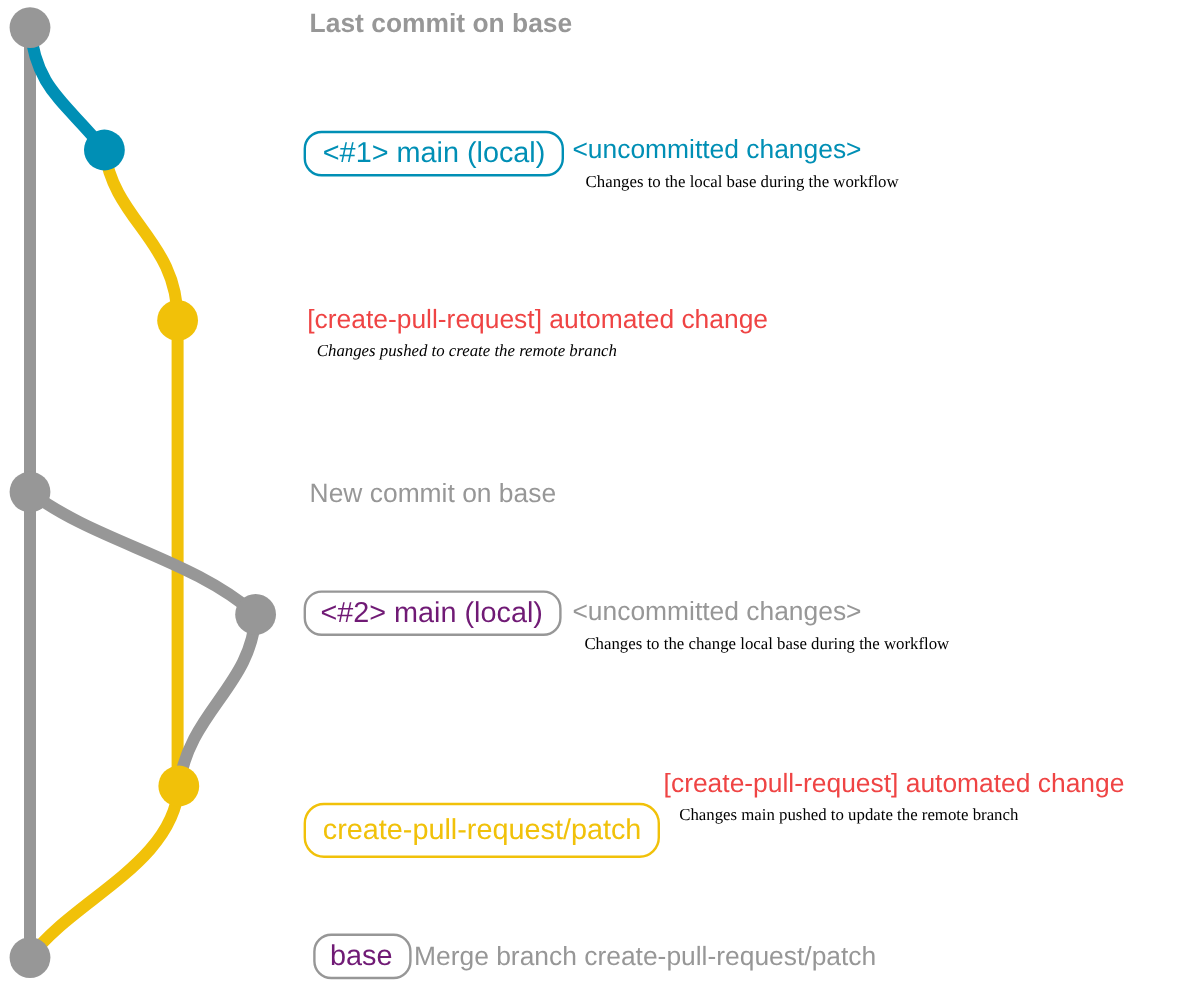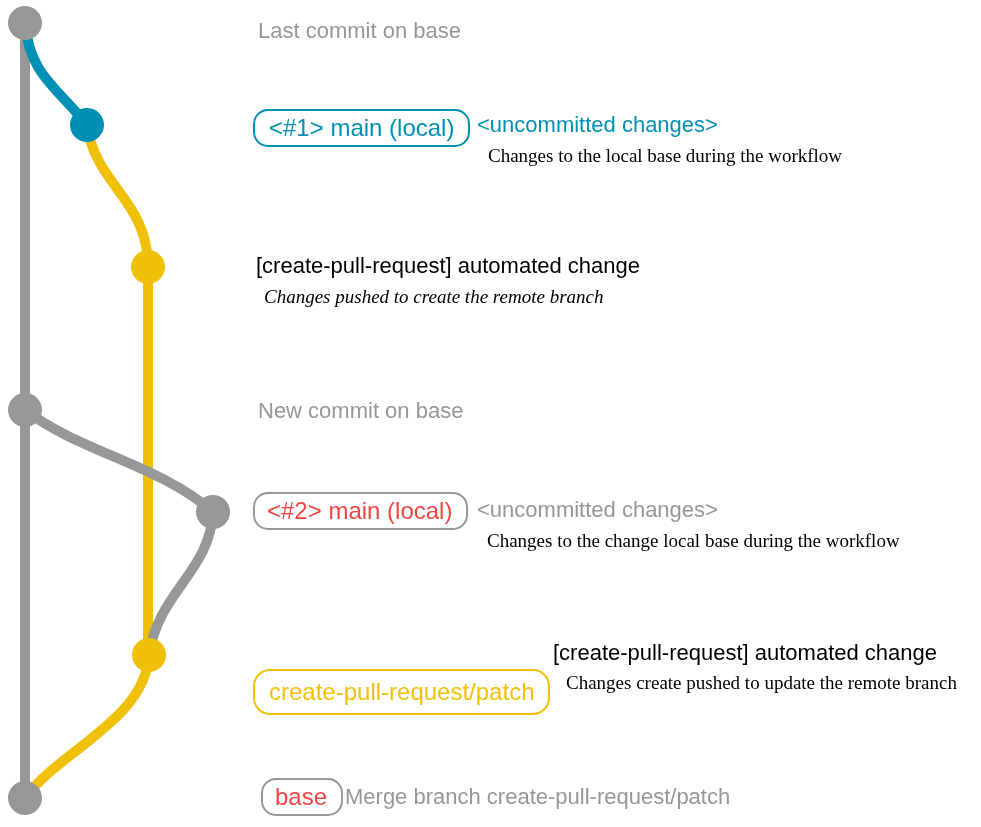--- a/index.html
+++ b/index.html
@@ -13,42 +13,42 @@
   #graph-svg{position:absolute;left:0;top:0;}
   .lbl{
     position:absolute;
     font-family:"Liberation Sans",sans-serif;
     font-size:22px;
     line-height:24px;
     white-space:nowrap;
   }
   .c-gray{color:#979797;}
   .c-blue{color:#008fb5;}
-  .c-yellow{color:#000000;}
+  .c-yellow{color:#ef4444;}
   .tag{
     position:absolute;
     display:inline-flex;
     align-items:center;
     height:38px;
     padding:0 14px;
     box-sizing:border-box;
     border:2px solid;
     border-radius:15px;
     background:#ffffff;
     font-family:"Liberation Sans",sans-serif;
     font-size:24px;
     white-space:nowrap;
   }
   .tag.b-blue{border-color:#008fb5;color:#008fb5;}
-  .tag.b-gray{border-color:#979797;color:#ef4444;padding-left:12px;}
+  .tag.b-gray{border-color:#979797;color:#701a75;padding-left:12px;}
   .tag.b-yellow{border-color:#f1c109;color:#f1c109;}
   .note{
     position:absolute;
     font-family:"Liberation Serif",serif;
-    font-size:19px;
+    font-size:14px;
     color:#000000;
     white-space:nowrap;
   }
 </style>
 </head>
 <body>
 
 <div id="stage">
 
   <svg id="graph-svg" width="981" height="827" viewBox="0 0 981 827">
@@ -67,21 +67,21 @@
 
     <circle cx="25" cy="23" r="17" fill="#979797"></circle>
     <circle cx="87" cy="125" r="17" fill="#008fb5"></circle>
     <circle cx="148" cy="267" r="17" fill="#f1c109"></circle>
     <circle cx="25" cy="410" r="17" fill="#979797"></circle>
     <circle cx="213" cy="512" r="17" fill="#979797"></circle>
     <circle cx="149" cy="655" r="17" fill="#f1c109"></circle>
     <circle cx="25" cy="798" r="17" fill="#979797"></circle>
   </svg>
 
-  <div class="lbl c-gray" style="left:258px;top:19px;">Last commit on base</div>
+  <div class="lbl c-gray" style="left:258px;top:8px;font-weight:bold;">Last commit on base</div>
 
   <div class="tag b-blue" style="left:253px;top:109px;">
     <span>&lt;#1&gt; main (local)</span>
   </div>
   <div class="lbl c-blue" style="left:477px;top:113px;">&lt;uncommitted changes&gt;</div>
   <div class="note" style="left:488px;top:145px;">Changes to the local base during the workflow</div>
 
   <div class="lbl c-yellow" style="left:256px;top:254px;">[create-pull-request] automated change</div>
   <div class="note" style="left:264px;top:286px;font-style:italic;">Changes pushed to create the remote branch</div>
 
@@ -90,20 +90,20 @@
   <div class="tag b-gray" style="left:253px;top:492px;">
     <span>&lt;#2&gt; main (local)</span>
   </div>
   <div class="lbl c-gray" style="left:477px;top:498px;">&lt;uncommitted changes&gt;</div>
   <div class="note" style="left:487px;top:530px;">Changes to the change local base during the workflow</div>
 
   <div class="tag b-yellow" style="left:253px;top:669px;height:46px;border-radius:17px;">
     <span>create-pull-request/patch</span>
   </div>
   <div class="lbl c-yellow" style="left:553px;top:641px;">[create-pull-request] automated change</div>
-  <div class="note" style="left:566px;top:672px;">Changes create pushed to update the remote branch</div>
+  <div class="note" style="left:566px;top:672px;">Changes main pushed to update the remote branch</div>
 
   <div class="tag b-gray" style="left:261px;top:778px;">
     <span>base</span>
   </div>
   <div class="lbl c-gray" style="left:345px;top:785px;text-align:right;">Merge branch create-pull-request/patch</div>
 
 </div>
 
 </body></html>

